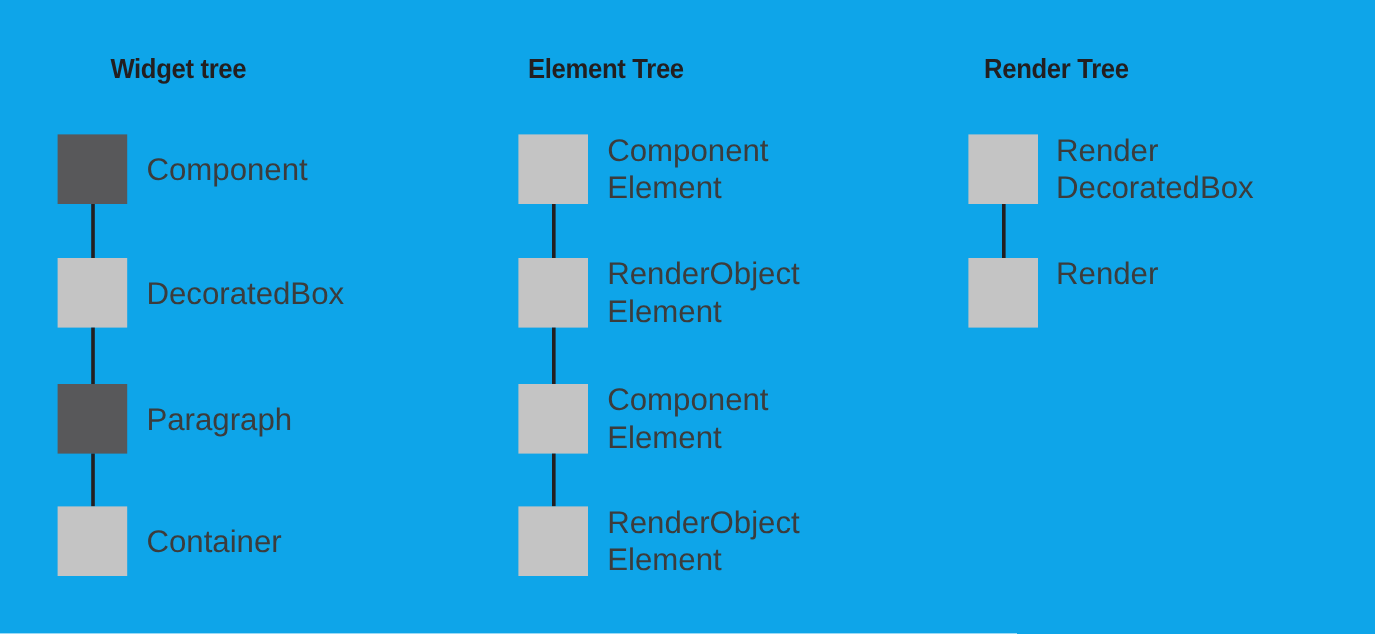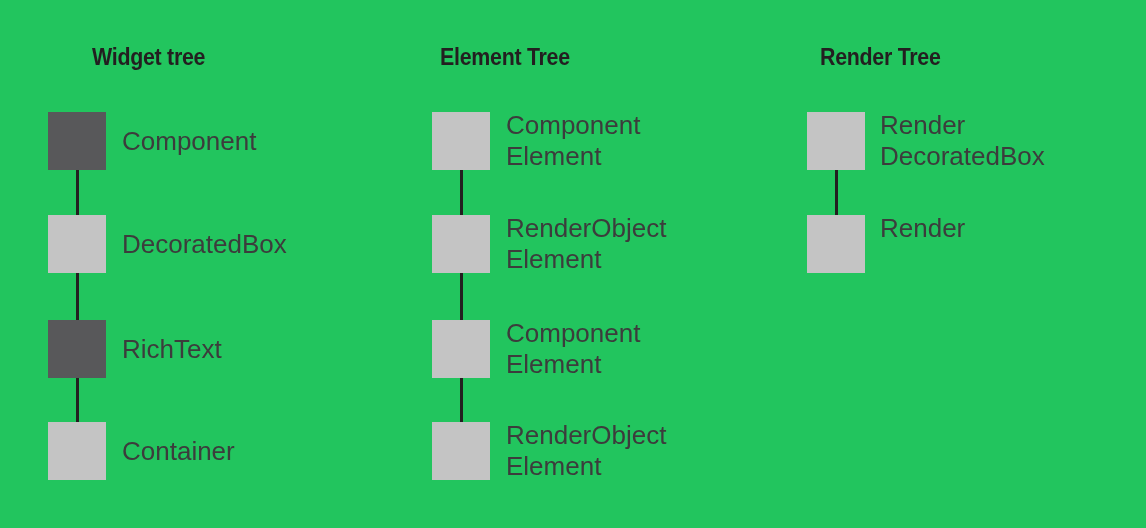--- a/index.html
+++ b/index.html
@@ -15,21 +15,21 @@
     font-family: "Liberation Sans", sans-serif;
     -webkit-font-smoothing: antialiased;
   }
 
   .canvas {
     position: absolute;
     left: 0;
     top: 0;
     width: 1146px;
     height: 528px;
-    background: #22c55e;
+    background: #0ea5e9;
   }
 
   
   .col-title {
     position: absolute;
     font-family: "Liberation Sans", sans-serif;
     font-weight: bold;
     font-size: 23px;
     line-height: 23px;
     letter-spacing: -0.3px;
@@ -103,21 +103,21 @@
         <div class="node-label" style="left: 122px; top: 14px;"><div>Component</div></div>
       </div>
       <div class="connector" style="left: 76px; top: 170px; height: 45px;"></div>
       <div class="node" style="left: 0px; top: 215px;">
         <div class="node-box light" style="left: 48px;"></div>
         <div class="node-label" style="left: 122px; top: 14px;"><div>DecoratedBox</div></div>
       </div>
       <div class="connector" style="left: 76px; top: 273px; height: 47px;"></div>
       <div class="node" style="left: 0px; top: 320px;">
         <div class="node-box dark" style="left: 48px;"></div>
-        <div class="node-label" style="left: 122px; top: 14px;"><div>RichText</div></div>
+        <div class="node-label" style="left: 122px; top: 14px;"><div>Paragraph</div></div>
       </div>
       <div class="connector" style="left: 76px; top: 378px; height: 44px;"></div>
       <div class="node" style="left: 0px; top: 422px;">
         <div class="node-box light" style="left: 48px;"></div>
         <div class="node-label" style="left: 122px; top: 14px;"><div>Container</div></div>
       </div>
     </div>
   <div class="tree-col" id="col-element">
       <div class="node" style="left: 0px; top: 112px;">
         <div class="node-box light" style="left: 432px;"></div>

